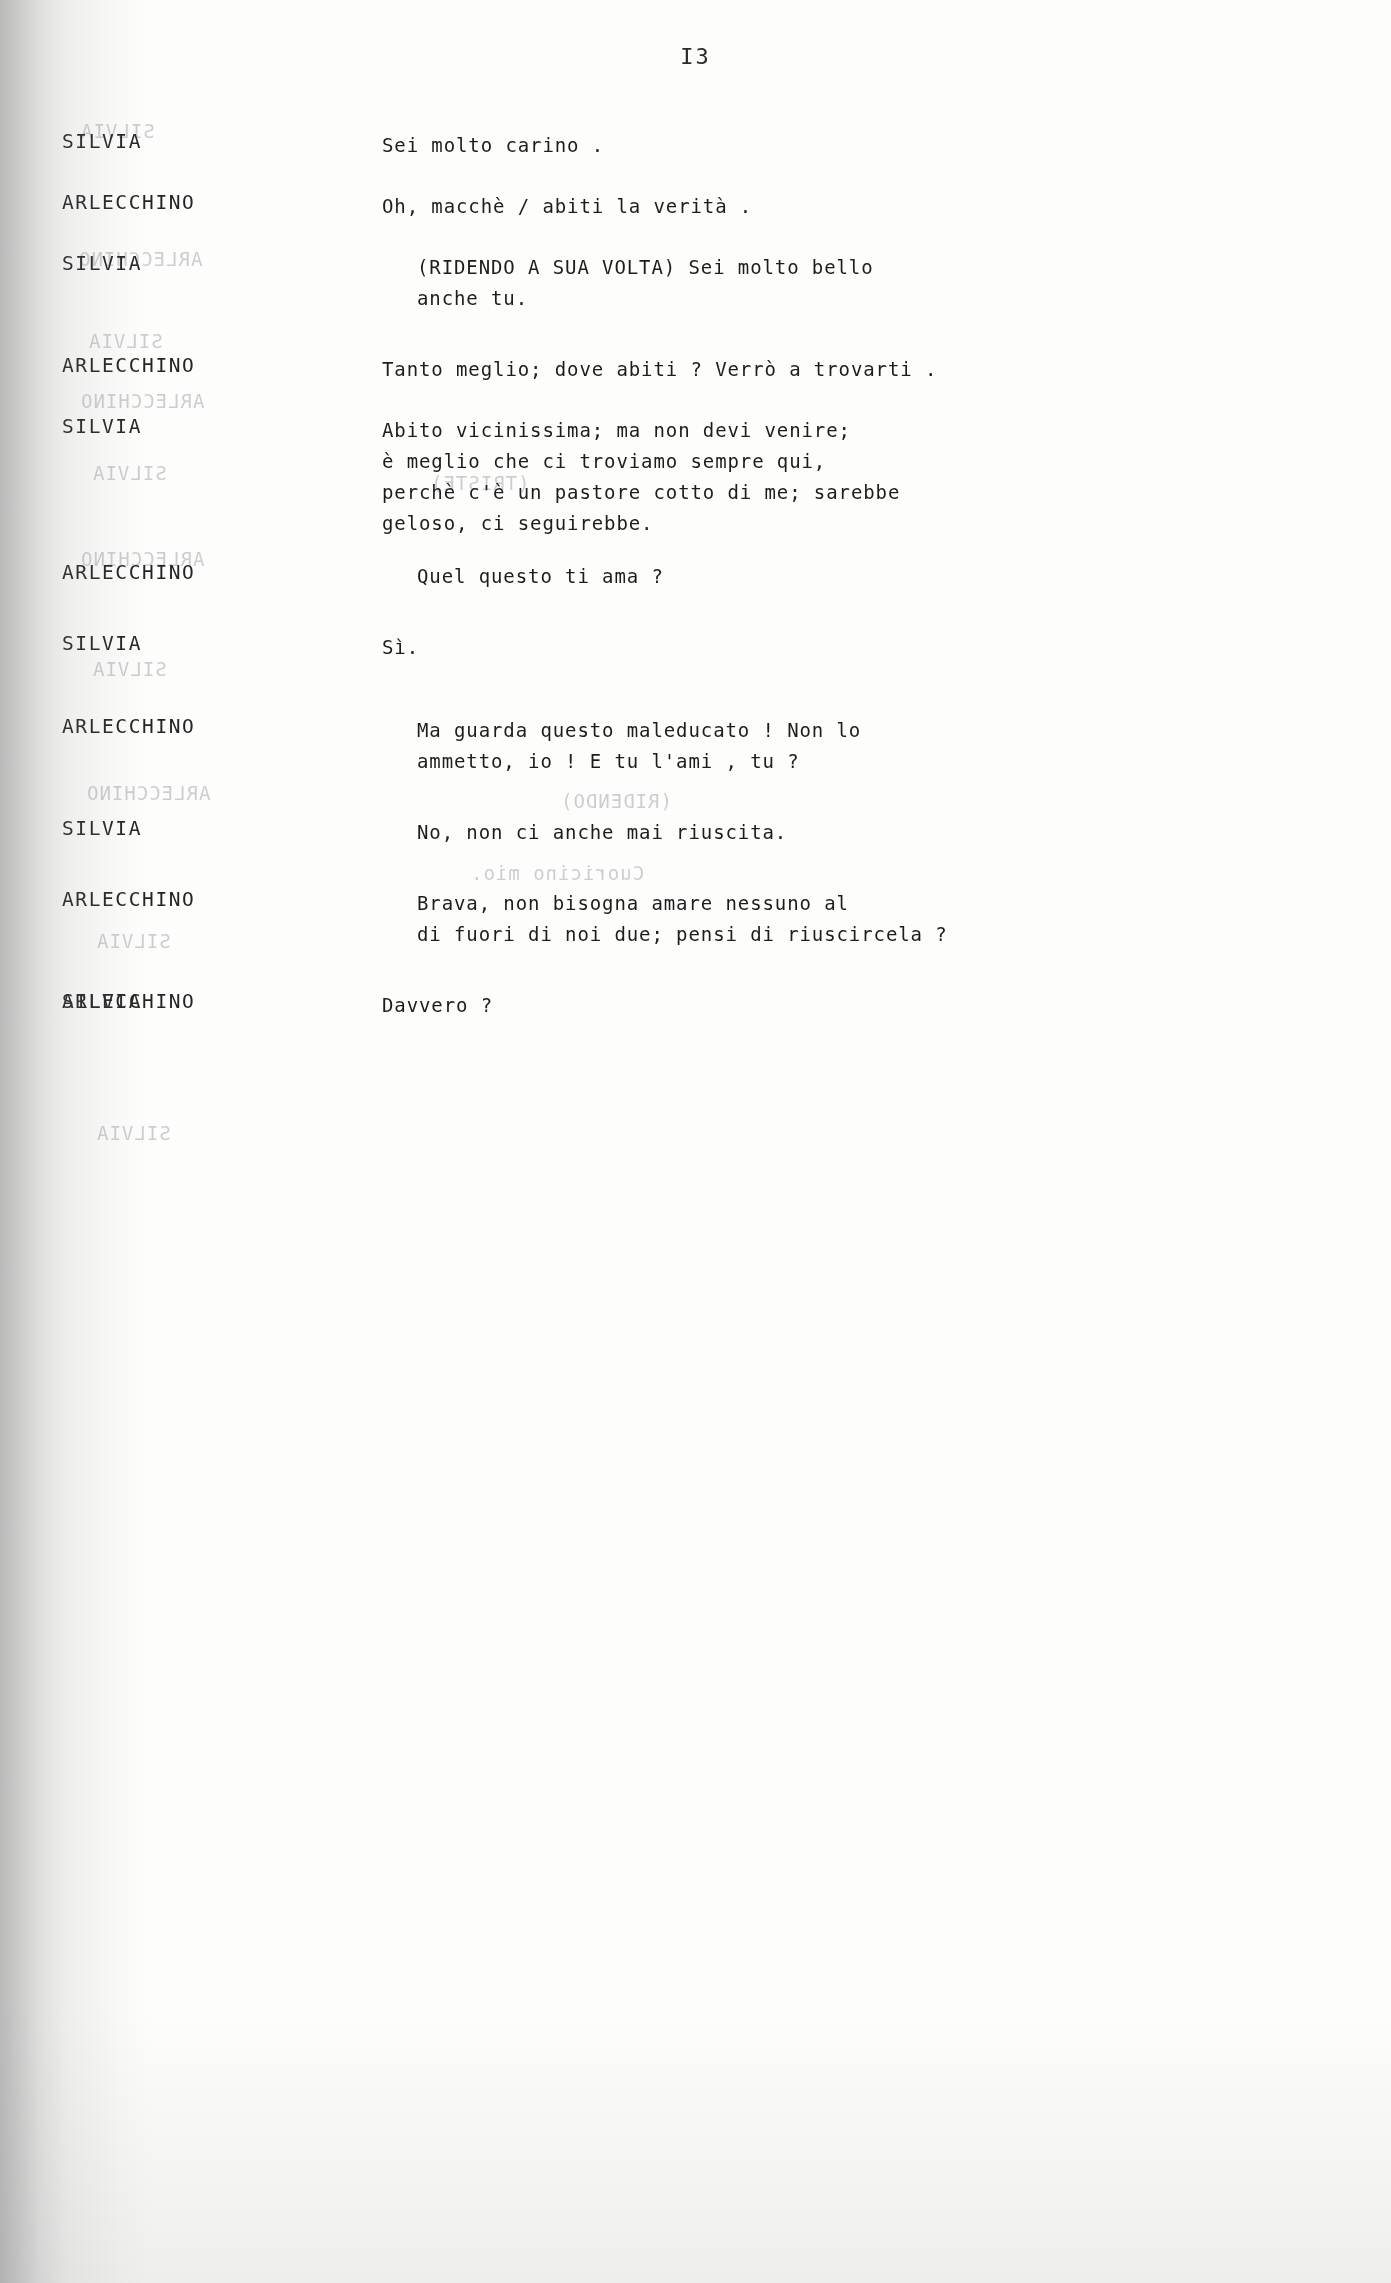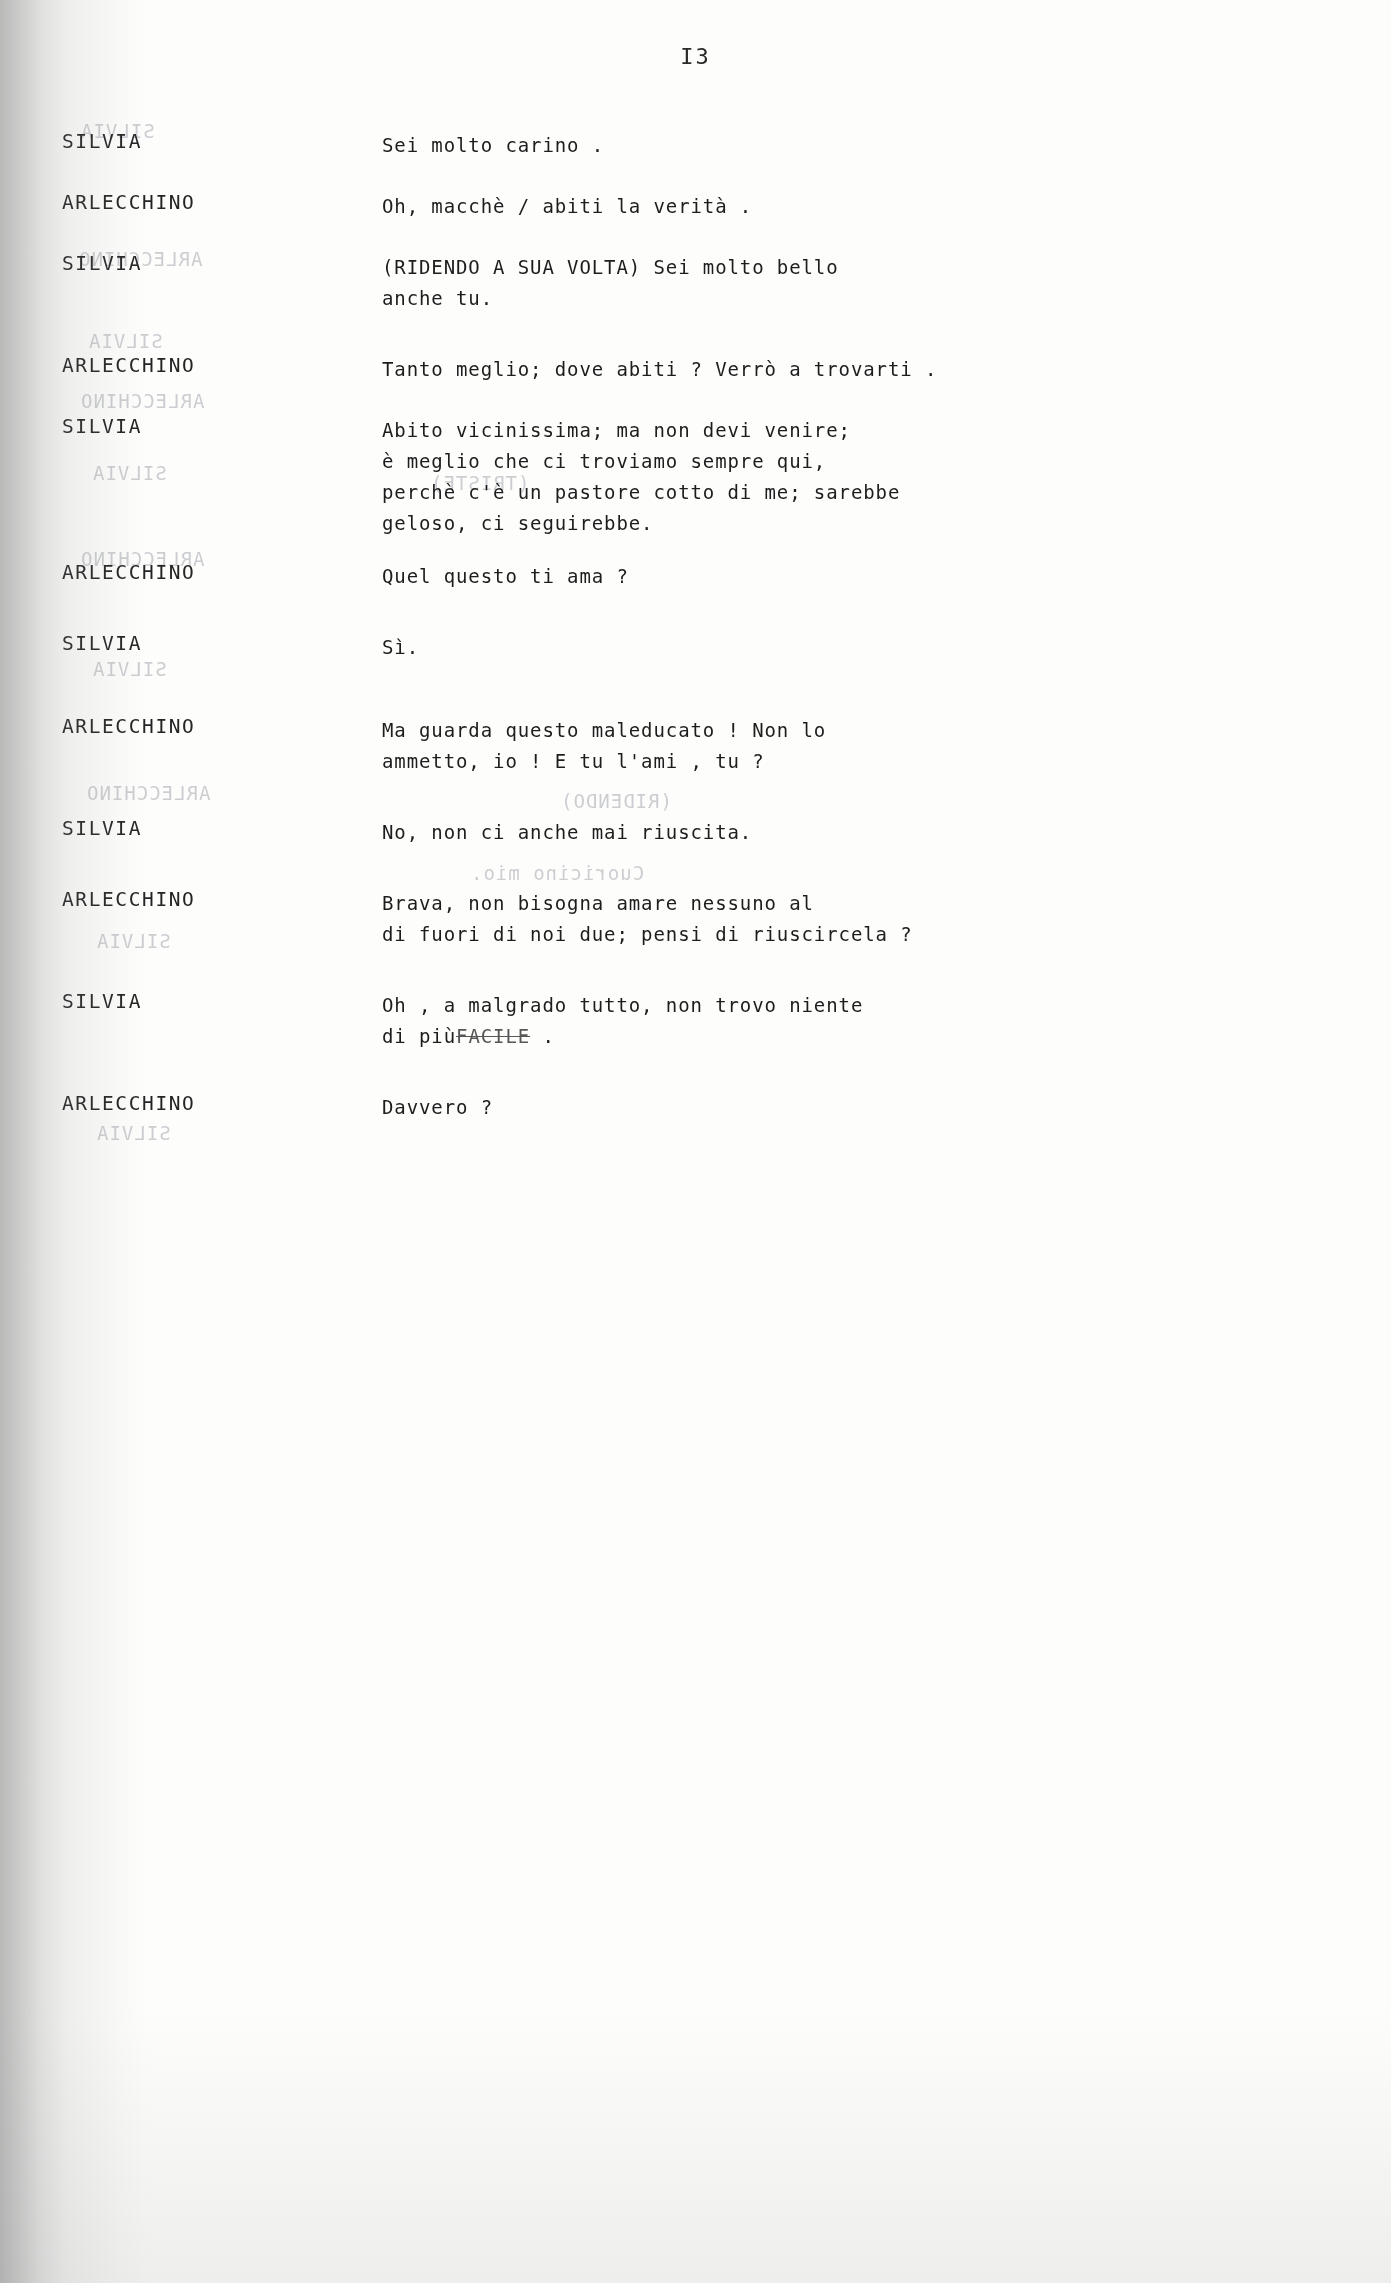--- a/index.html
+++ b/index.html
@@ -83,21 +83,21 @@
     margin-right: 110px;
     font-size: 19px;
     line-height: 31px;
     letter-spacing: 0.9px;
     color: #1d1d1d;
   }
   .lines .ln { display: block; white-space: pre-wrap; }
 
   
   .gap-sm { margin-bottom: 30px; }
-  .gap-md { margin-bottom: 40px; }
+  .gap-md { margin-bottom: 40px; padding-left: 35px; }
   .gap-lg { margin-bottom: 52px; }
 
   .strike {
     text-decoration: line-through;
     color: #3a3a3a;
     opacity: .85;
   }
 </style>
 </head>
 <body>
@@ -195,24 +195,20 @@
     <div class="cue gap-md">
       <div class="speaker">ARLECCHINO</div>
       <div class="lines">
         <span class="ln">Brava, non bisogna amare nessuno al</span>
         <span class="ln">di fuori di noi due; pensi di riuscircela ?</span>
       </div>
     </div>
 
     <div class="cue gap-md">
       <div class="speaker">SILVIA</div>
-      <div class="lines">
-        <span class="ln">Oh , a malgrado tutto, non trovo niente</span>
-        <span class="ln"><span>di più</span><span class="strike">FACILE</span><span> .</span></span>
-      </div>
     </div>
 
     <div class="cue">
       <div class="speaker">ARLECCHINO</div>
       <div class="lines">
         <span class="ln">Davvero ?</span>
       </div>
     </div>
 
   </div>

